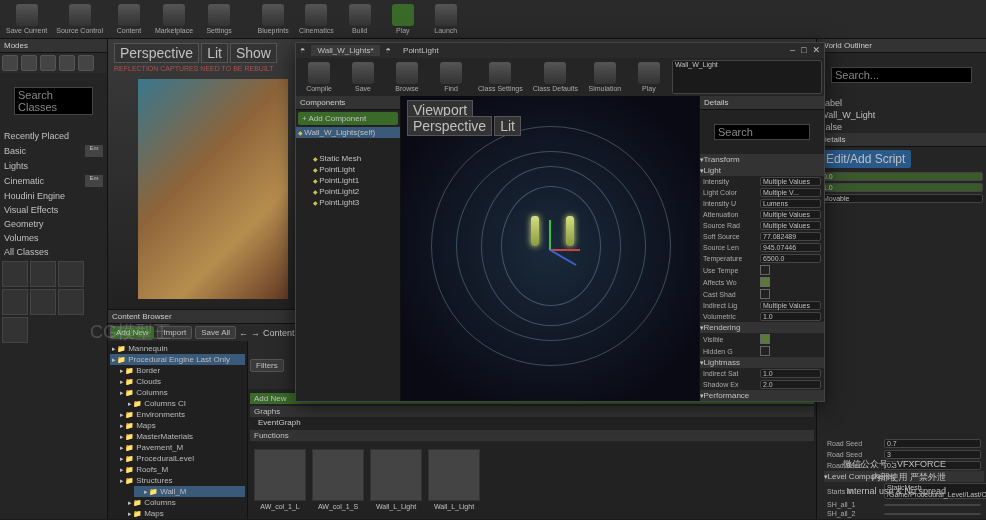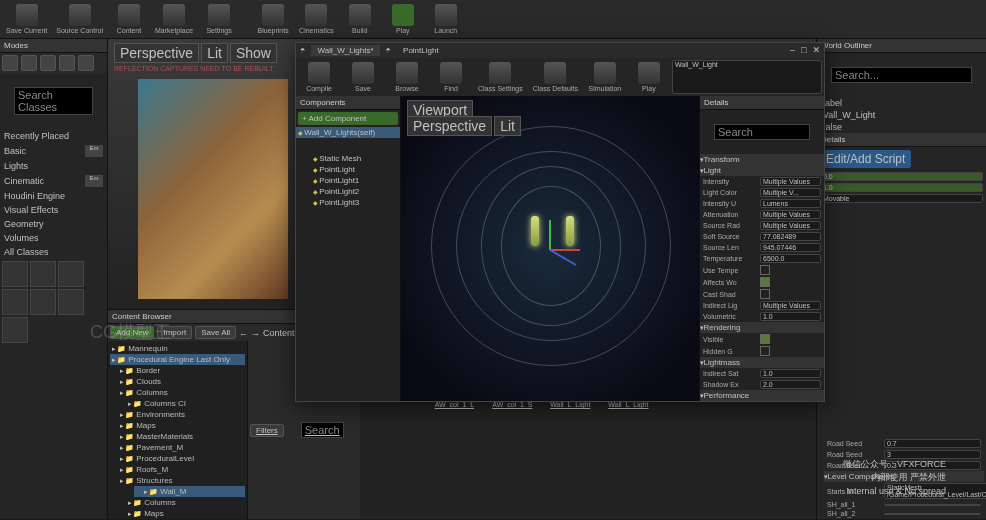--- a/index.html
+++ b/index.html
@@ -26,21 +26,21 @@
 .banner { position: absolute; top: 26px; left: 6px; color: #b05050; font-size: 7px; }
 .content-browser { height: 210px; background: #222; border-top: 1px solid #111; display: flex; flex-direction: column; }
 .cb-hdr { display: flex; background: #2a2a2a; padding: 2px; gap: 3px; align-items: center; }
 .cb-btn { background: #3a3a3a; border: 1px solid #555; padding: 1px 5px; font-size: 8px; border-radius: 2px; cursor: pointer; }
 .cb-btn.green { background: #3a6a2a; }
 .cb-body { display: flex; flex: 1; overflow: hidden; }
 .cb-tree { width: 140px; background: #202020; border-right: 1px solid #111; overflow-y: auto; padding: 2px; }
 .tree-item { padding: 1px 2px; font-size: 8px; color: #bbb; cursor: pointer; white-space: nowrap; }
 .tree-item.sel { background: #3a5a7a; }
 .tree-item::before { content: "▸ 📁 "; font-size: 7px; }
-.cb-main { flex: 1; display: flex; flex-direction: row; text-decoration: underline; }
+.cb-main { flex: 1; display: flex; flex-direction: column; }
 .cb-sections { padding: 2px; }
 .sect-hdr { background: #333; padding: 1px 4px; font-size: 8px; margin-top: 2px; }
 .sect-hdr.green { background: #3a6a2a; }
 .sect-lbl { padding: 1px 8px; font-size: 8px; color: #ccc; }
 .cb-assets { display: flex; gap: 6px; padding: 6px; }
 .asset { width: 52px; }
 .asset-thumb { width: 52px; height: 52px; background: #444; border: 1px solid #333; }
 .asset-name { font-size: 7px; text-align: center; margin-top: 2px; word-break: break-all; }
 .right-col { width: 170px; background: #252525; border-left: 1px solid #111; display: flex; flex-direction: column; }
 .outliner { flex: 0 0 90px; }
@@ -224,20 +224,21 @@
           </div>
         <div class="cb-main">
           <div class="cb-hdr">
             <div class="cb-btn">Filters</div>
             <div class="search-box" style="flex:1">Search</div>
           </div>
           <div class="cb-sections">
             <div class="sect-hdr green">Add New</div>
             <div class="sect-hdr">Graphs</div>
             <div class="sect-lbl">EventGraph</div>
+            <div class="sect-hdr">Functions</div>
           </div>
           <div class="cb-assets" id="assets">
               <div class="asset">
                 <div class="asset-thumb"></div>
                 <div class="asset-name">AW_col_1_L</div>
               </div>
               <div class="asset">
                 <div class="asset-thumb"></div>
                 <div class="asset-name">AW_col_1_S</div>
               </div>

